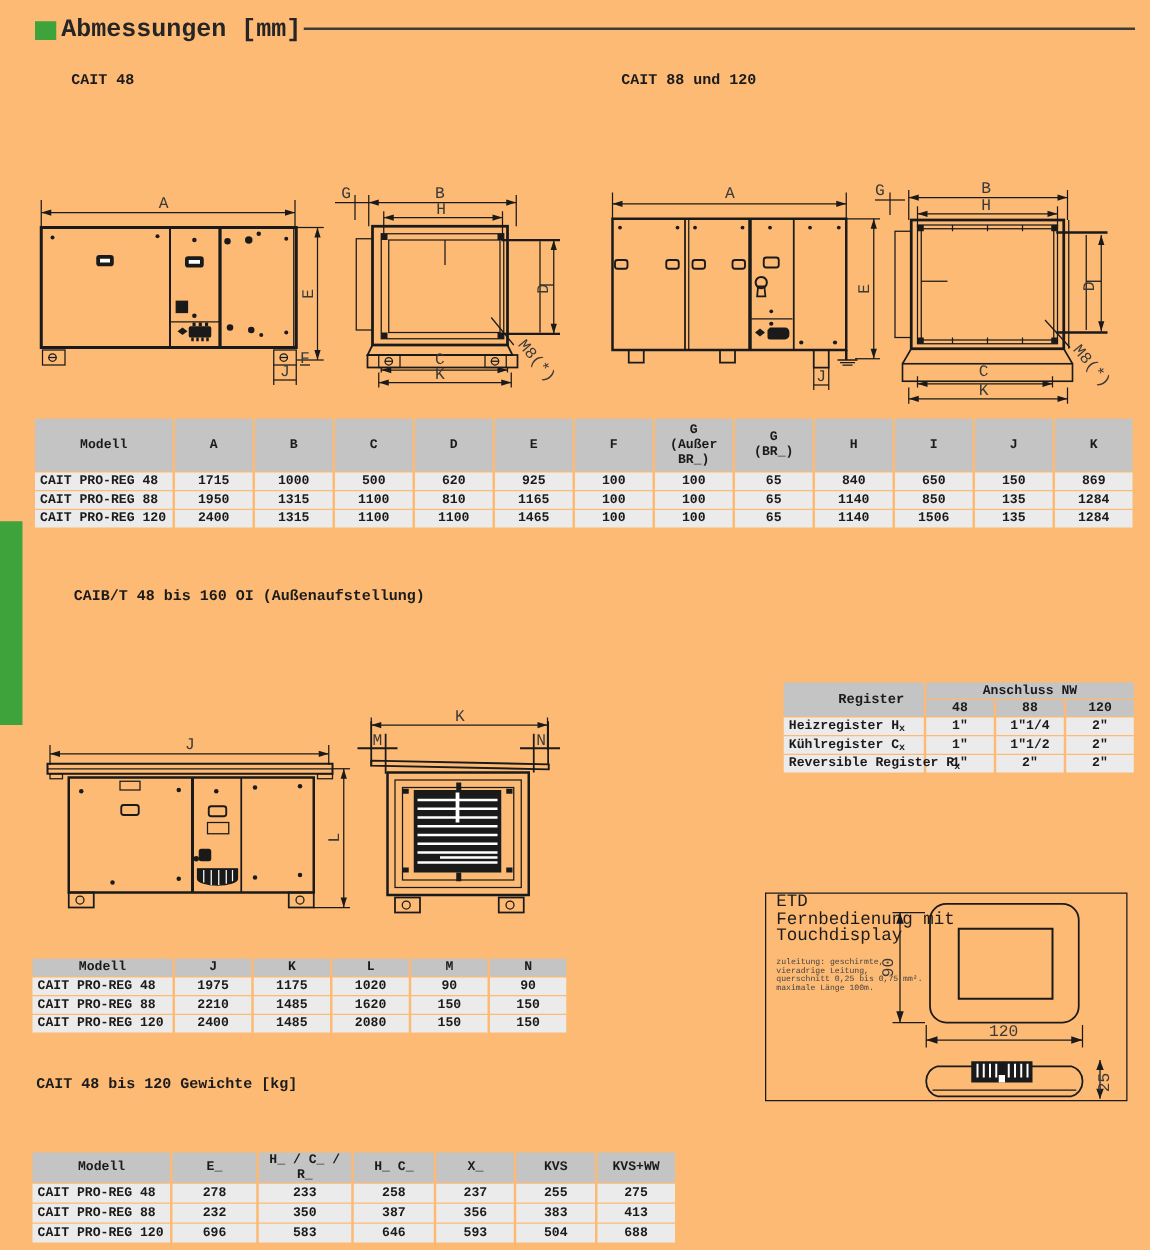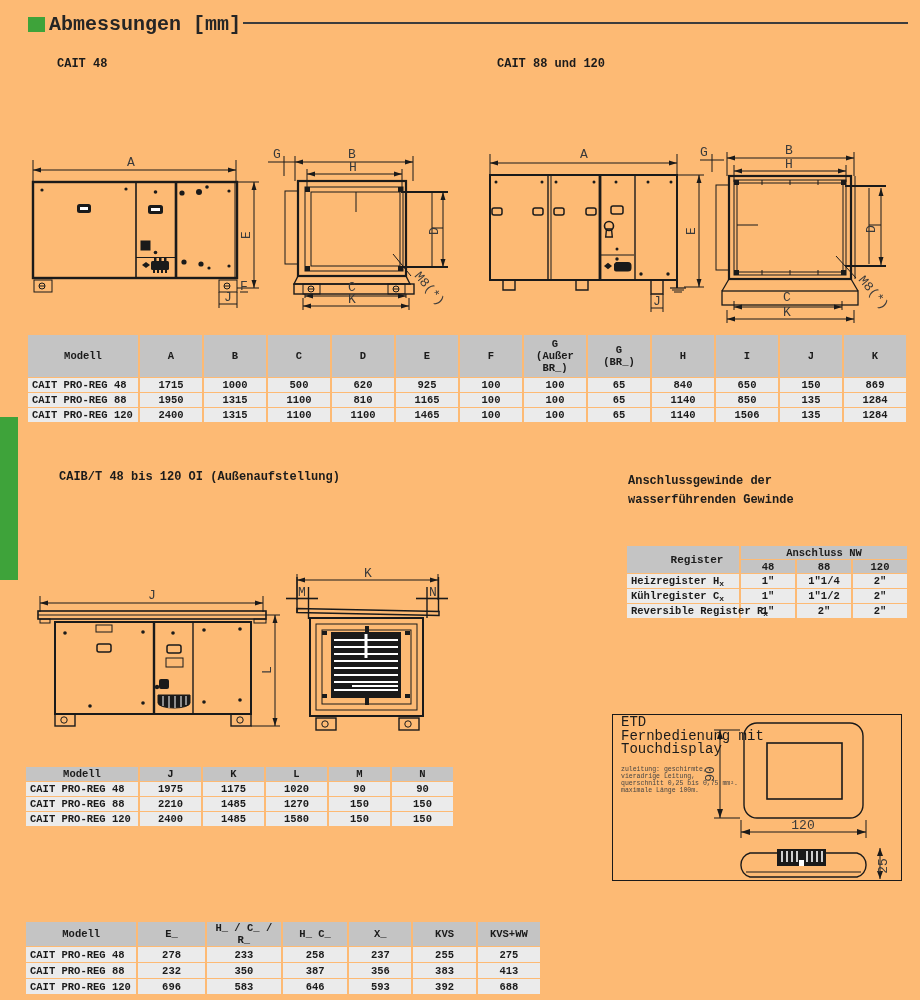--- a/index.html
+++ b/index.html
@@ -449,23 +449,22 @@
             <td>65</td>
             <td>1140</td>
             <td>1506</td>
             <td>135</td>
             <td>1284</td>
           </tr>
     </tbody>
       </table>
   </div>
 
-  <div class="abs h2" style="left:59px;top:470px;">CAIB/T 48 bis 120 OI (Außenaufstellung)</div>
-
-  <div class="abs h2" style="left:628px;top:472px;line-height:19px;">Anschlussgewinde der<br>wasserführenden Gewinde</div>
+  <div class="abs h2" style="left:59px;top:470px;">CAIB/T 48 bis 160 OI (Außenaufstellung)</div>
+
 
   <div class="abs" style="left:625px;top:545px;">
     <table class="dt" style="width:280px;">
       <colgroup>
           <col style="width:112px">
           <col style="width:54px">
           <col style="width:54px">
           <col style="width:54px">
         </colgroup>
       <tbody>
@@ -670,36 +669,37 @@
             <td>1975</td>
             <td>1175</td>
             <td>1020</td>
             <td>90</td>
             <td>90</td>
           </tr>
       <tr style="height:14px;">
             <td class="mod">CAIT PRO-REG 88</td>
             <td>2210</td>
             <td>1485</td>
-            <td>1270</td>
+            <td>1620</td>
             <td>150</td>
             <td>150</td>
           </tr>
       <tr style="height:14px;">
             <td class="mod">CAIT PRO-REG 120</td>
             <td>2400</td>
             <td>1485</td>
-            <td>1580</td>
+            <td>2080</td>
             <td>150</td>
             <td>150</td>
           </tr>
     </tbody>
       </table>
   </div>
 
+  <div class="abs h2" style="left:29px;top:860px;">CAIT 48 bis 120 Gewichte [kg]</div>
 
   <div class="abs" style="left:24px;top:921px;">
     <table class="dt" style="width:518px;">
       <colgroup>
           <col style="width:110px">
           <col style="width:66px">
           <col style="width:74px">
           <col style="width:64px">
           <col style="width:62px">
           <col style="width:62px">
@@ -732,21 +732,21 @@
             <td>356</td>
             <td>383</td>
             <td>413</td>
           </tr>
       <tr style="height:15px;">
             <td class="mod">CAIT PRO-REG 120</td>
             <td>696</td>
             <td>583</td>
             <td>646</td>
             <td>593</td>
-            <td>392</td>
+            <td>504</td>
             <td>688</td>
           </tr>
     </tbody>
       </table>
   </div>
 
   <div class="abs" style="left:612px;top:714px;width:290px;height:167px;border:1.5px solid #1a1a1a;box-sizing:border-box;"></div>
 
   <div class="abs" style="left:621px;top:716px;font-size:14px;line-height:13.5px;color:#1b1b1b;">ETD<br>Fernbedienung mit<br>Touchdisplay</div>
 

